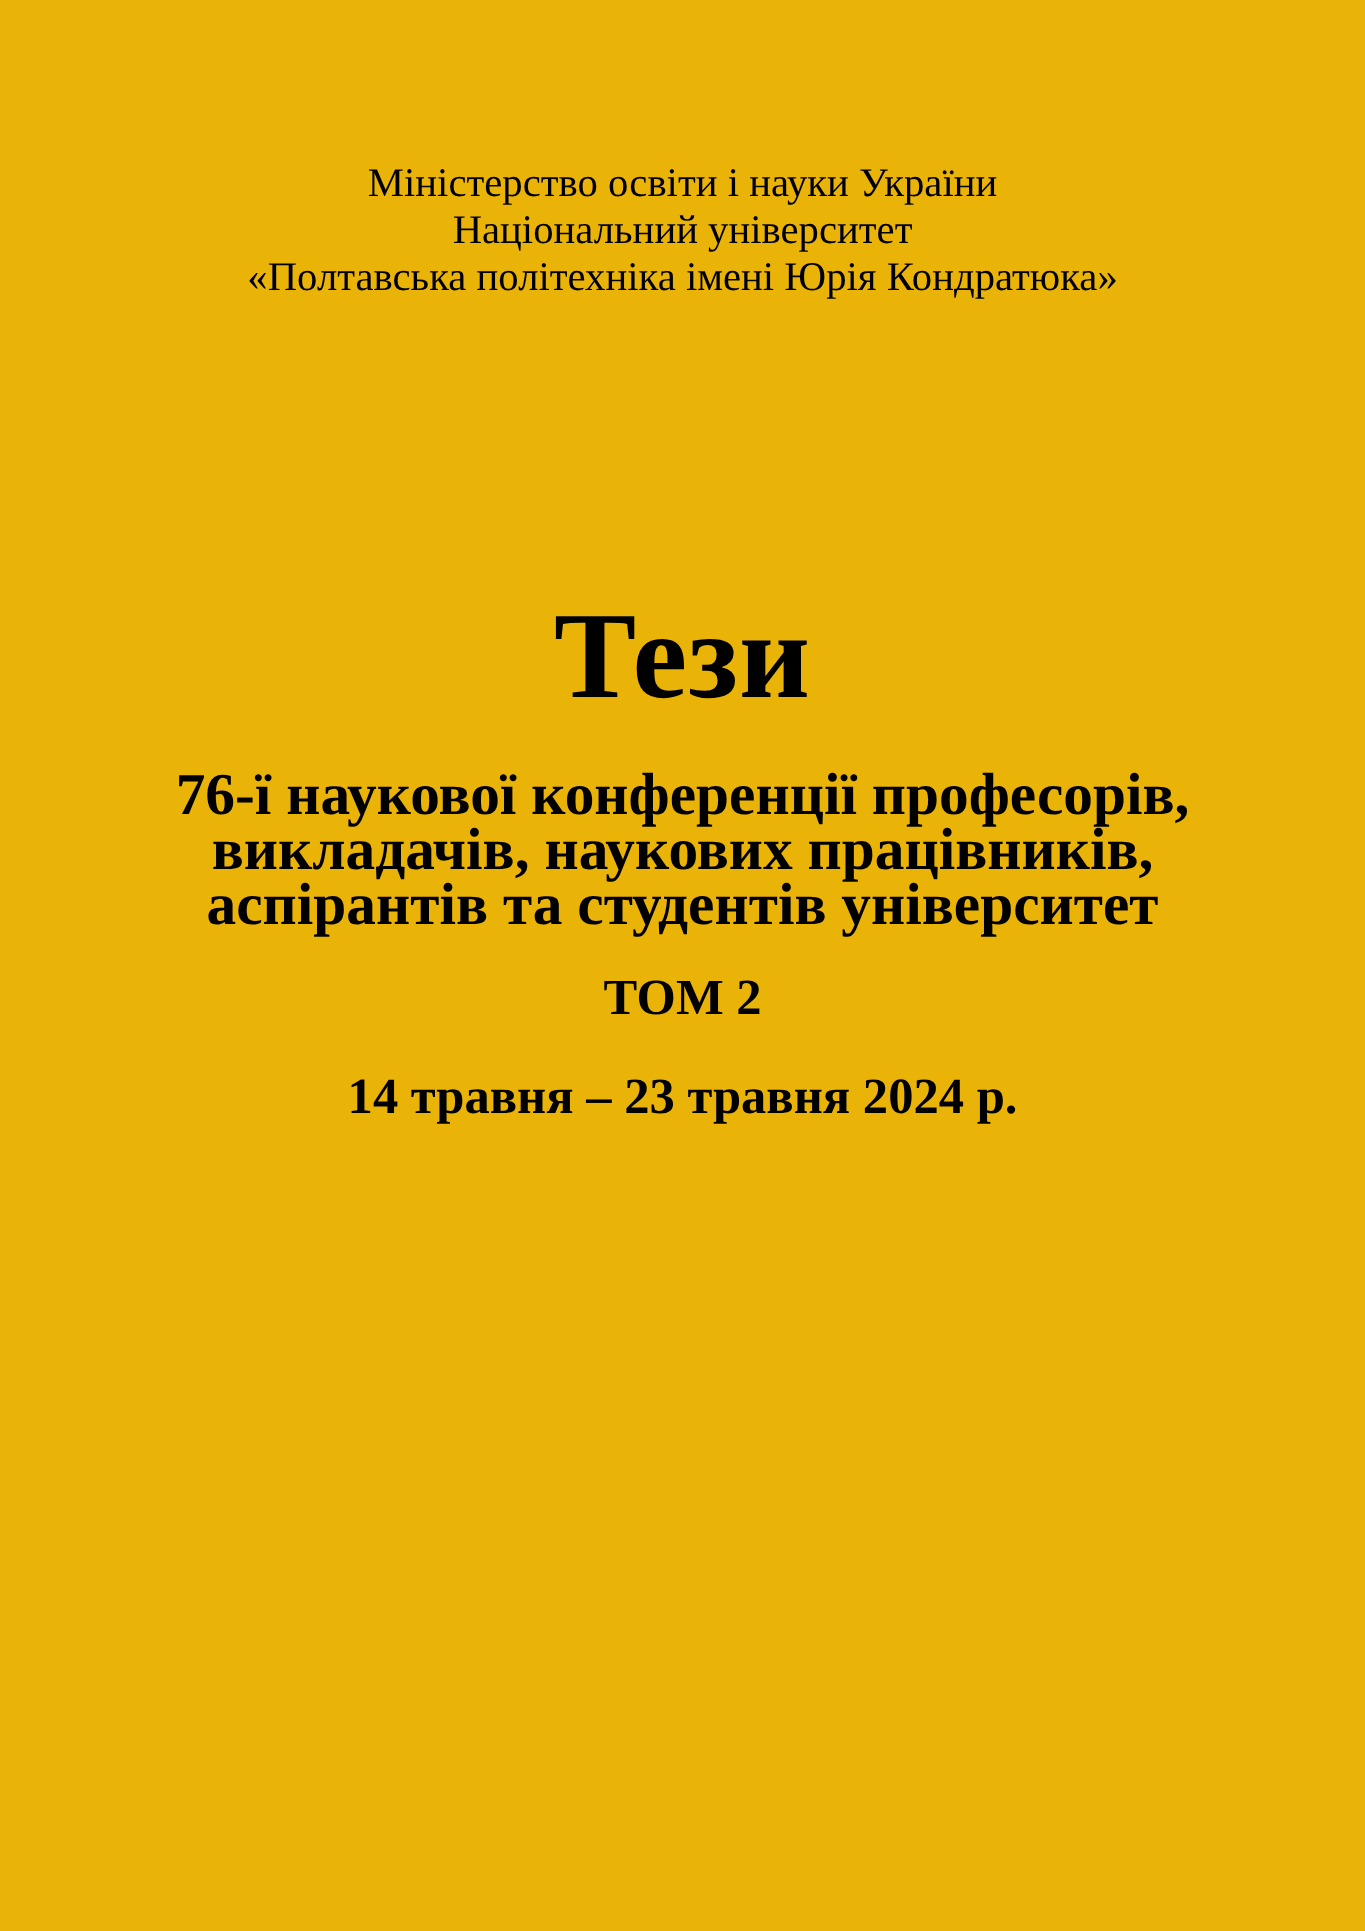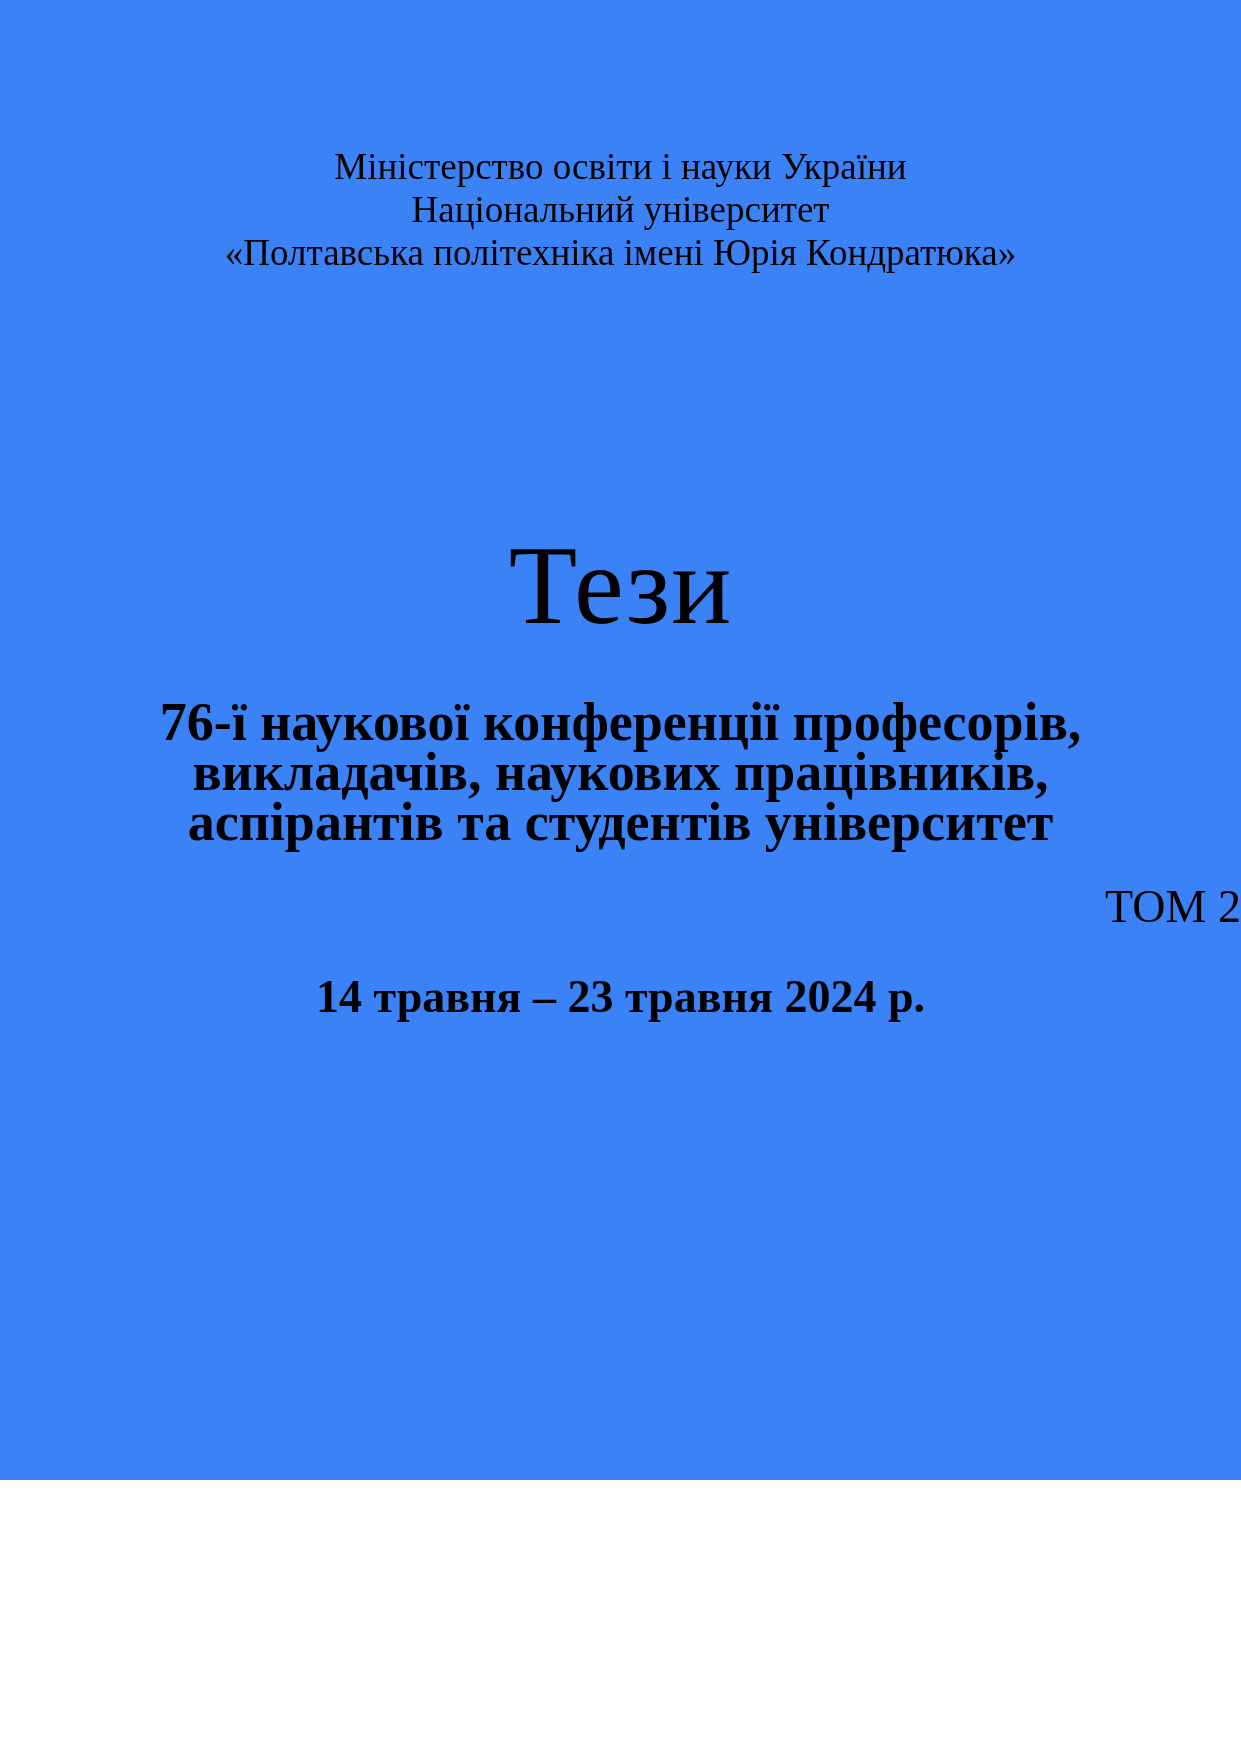--- a/index.html
+++ b/index.html
@@ -3,57 +3,56 @@
 <meta charset="utf-8">
 <style>
   html, body {
     margin: 0;
     padding: 0;
     background: #ffffff;
   }
   .page {
     position: relative;
     width: 1241px;
-    height: 1480px;
-    background: #3b82f6;
+    height: 1755px;
+    background: #eab308;
     color: #000000;
     font-family: "Liberation Serif", "DejaVu Serif", serif;
     overflow: hidden;
   }
   .centered { 
     position: absolute;
     left: 0;
     right: 0;
     text-align: center;
   }
   .header-block {
     top: 145px;
     font-size: 37px;
     line-height: 43px;
     font-weight: normal;
   }
   .doc-title {
-    top: 520px;
+    top: 532px;
     font-size: 112px;
     line-height: 130px;
-    font-weight: normal;
+    font-weight: bold;
     letter-spacing: 1px;
   }
   .subtitle-block {
     top: 697px;
     font-size: 54px;
     line-height: 50px;
     font-weight: bold;
   }
   .volume-label {
     top: 882px;
     font-size: 46px;
     line-height: 50px;
-    font-weight: normal;
-    text-align: right;
+    font-weight: bold;
   }
   .date-range {
     top: 972px;
     font-size: 46px;
     line-height: 50px;
     font-weight: bold;
   }
   .footer-imprint {
     top: 1630px;
     font-size: 37px;

